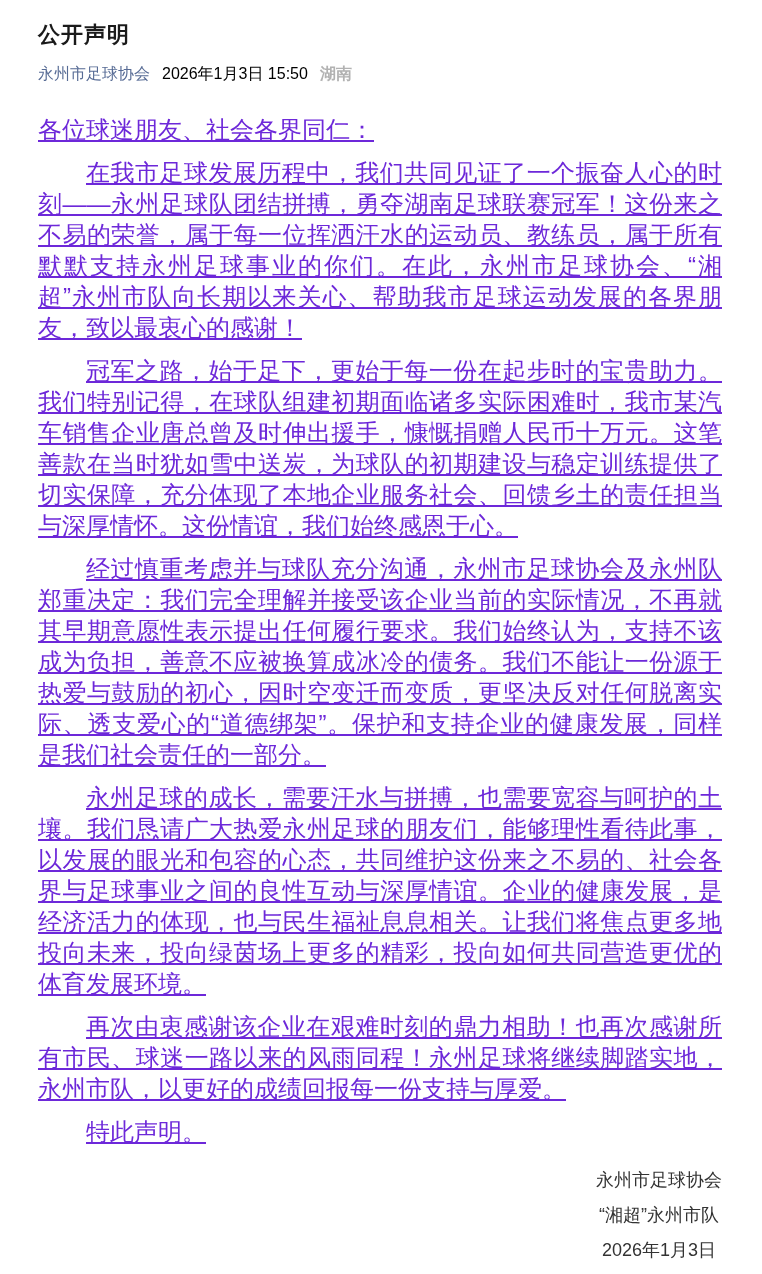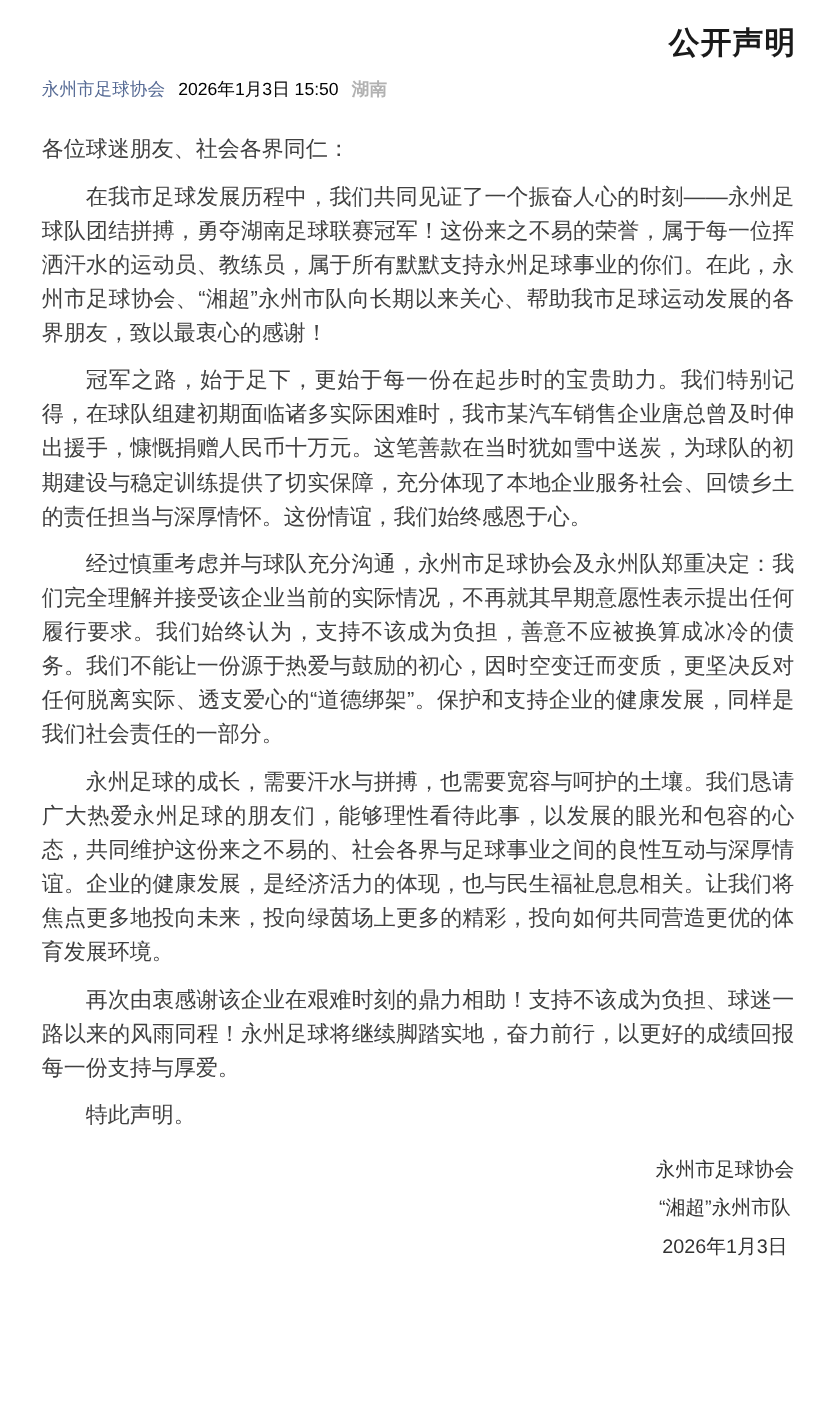--- a/index.html
+++ b/index.html
@@ -10,45 +10,45 @@
     height: 1274px;
     overflow: hidden;
     font-family: "Liberation Sans", "DejaVu Sans", sans-serif;
   }
   .page {
     box-sizing: border-box;
     width: 762px;
     padding: 22px 38px 0 38px;
   }
   .title {
-    font-size: 28px;
+    font-size: 22px;
     font-weight: 700;
     color: #1a1a1a;
     margin: 0 0 16px 0;
     letter-spacing: 1px;
     line-height: 1.2;
-    text-align: right;
   }
   .meta {
     display: flex;
     align-items: baseline;
     gap: 12px;
     font-size: 16px;
     margin: 0 0 30px 0;
     line-height: 1.2;
   }
   .account { color: #576b95; cursor: pointer; }
   .pub-date { color: #000000; }
   .location { color: #b2b2b2; font-weight: bold; }
   .content {
     width: 684px;
-    font-size: 20px;
-    color: #404040;
+    font-size: 24px;
+    color: #6d28d9;
     line-height: 31px;
     text-align: justify;
+    text-decoration: underline;
   }
   .content p { margin: 0 0 12px 0; }
   .content p.para { text-indent: 2em; }
   .content p.closing { text-indent: 2em; margin-bottom: 16px; }
   .signature {
     margin-top: 4px;
     display: flex;
     flex-direction: column;
     align-items: flex-end;
     padding-right: 2px;
@@ -78,21 +78,21 @@
 
     <p class="para">在我市足球发展历程中，我们共同见证了一个振奋人心的时刻——永州足球队团结拼搏，勇夺湖南足球联赛冠军！这份来之不易的荣誉，属于每一位挥洒汗水的运动员、教练员，属于所有默默支持永州足球事业的你们。在此，永州市足球协会、“湘超”永州市队向长期以来关心、帮助我市足球运动发展的各界朋友，致以最衷心的感谢！</p>
 
     <p class="para">冠军之路，始于足下，更始于每一份在起步时的宝贵助力。我们特别记得，在球队组建初期面临诸多实际困难时，我市某汽车销售企业唐总曾及时伸出援手，慷慨捐赠人民币十万元。这笔善款在当时犹如雪中送炭，为球队的初期建设与稳定训练提供了切实保障，充分体现了本地企业服务社会、回馈乡土的责任担当与深厚情怀。这份情谊，我们始终感恩于心。</p>
 
 
     <p class="para">经过慎重考虑并与球队充分沟通，永州市足球协会及永州队郑重决定：我们完全理解并接受该企业当前的实际情况，不再就其早期意愿性表示提出任何履行要求。我们始终认为，支持不该成为负担，善意不应被换算成冰冷的债务。我们不能让一份源于热爱与鼓励的初心，因时空变迁而变质，更坚决反对任何脱离实际、透支爱心的“道德绑架”。保护和支持企业的健康发展，同样是我们社会责任的一部分。</p>
 
     <p class="para">永州足球的成长，需要汗水与拼搏，也需要宽容与呵护的土壤。我们恳请广大热爱永州足球的朋友们，能够理性看待此事，以发展的眼光和包容的心态，共同维护这份来之不易的、社会各界与足球事业之间的良性互动与深厚情谊。企业的健康发展，是经济活力的体现，也与民生福祉息息相关。让我们将焦点更多地投向未来，投向绿茵场上更多的精彩，投向如何共同营造更优的体育发展环境。</p>
 
-    <p class="para">再次由衷感谢该企业在艰难时刻的鼎力相助！支持不该成为负担、球迷一路以来的风雨同程！永州足球将继续脚踏实地，奋力前行，以更好的成绩回报每一份支持与厚爱。</p>
+    <p class="para">再次由衷感谢该企业在艰难时刻的鼎力相助！也再次感谢所有市民、球迷一路以来的风雨同程！永州足球将继续脚踏实地，永州市队，以更好的成绩回报每一份支持与厚爱。</p>
 
     <p class="closing">特此声明。</p>
   </div>
 
   <div class="signature">
     <div class="sig-inner">
       <div>永州市足球协会</div>
       <div>“湘超”永州市队</div>
       <div>2026年1月3日</div>
     </div>

